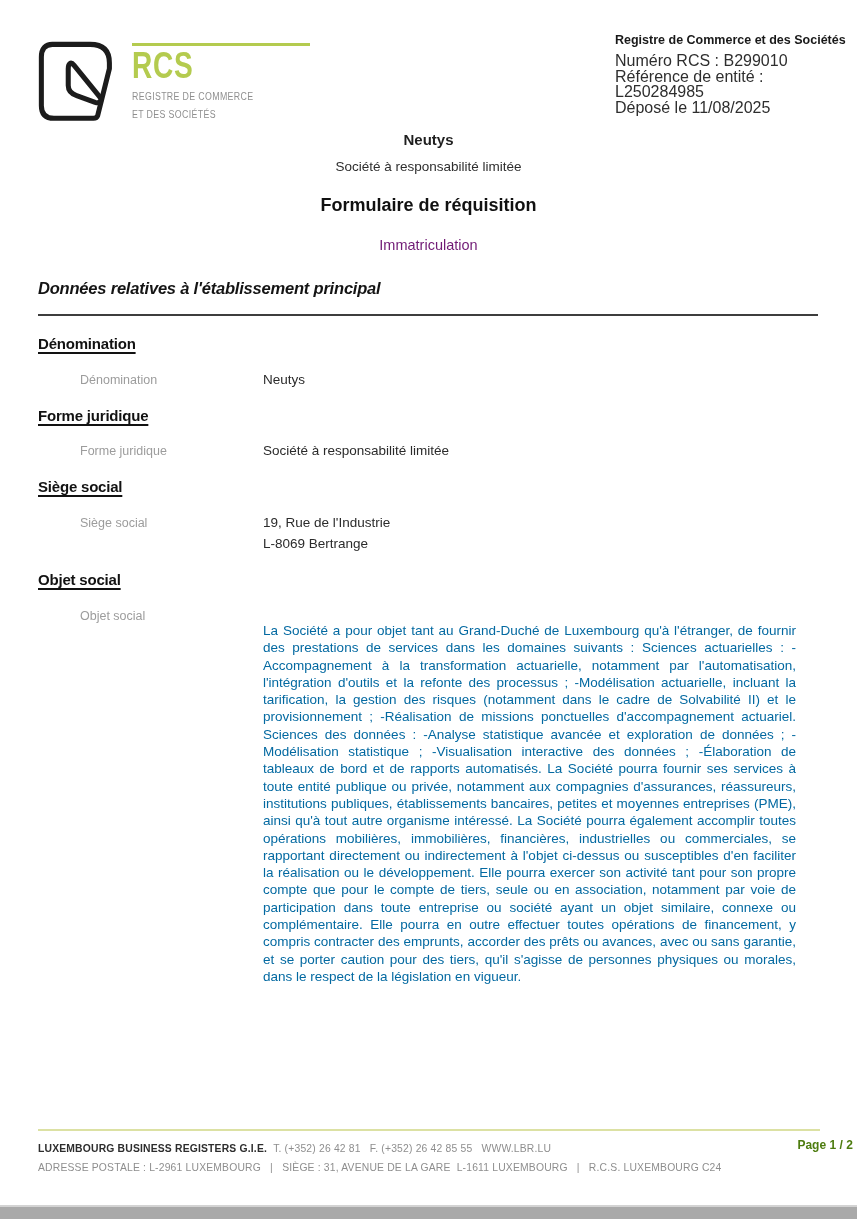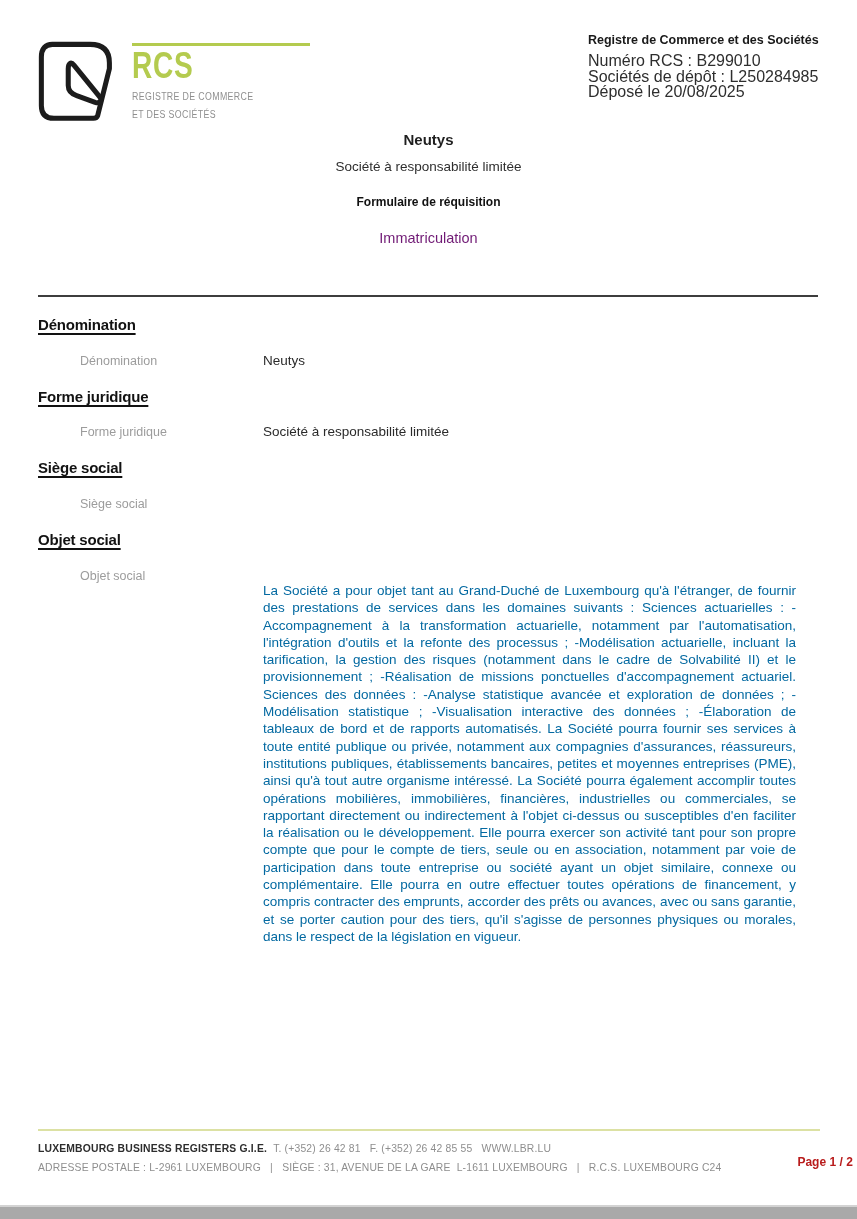--- a/index.html
+++ b/index.html
@@ -16,57 +16,57 @@
   .logo-rcs {
     display:inline-block; transform:scaleX(.78); transform-origin:0 0;
     font-size:36px; font-weight:bold; color:#b4cb4f; line-height:40px;
     letter-spacing:1px; white-space:nowrap;
   }
   .logo-sub {
     display:inline-block; transform:scaleX(.88); transform-origin:0 0;
     font-size:10px; color:#8f8f8f; line-height:13px; letter-spacing:.4px;
     white-space:nowrap; margin-top:3px;
   }
-  .registry-block { position:absolute; left:588px; top:33px; width:235px; }
+  .registry-block { position:absolute; left:615px; top:33px; width:235px; }
   .registry-title { font-size:12.5px; font-weight:bold; color:#191919; margin-bottom:6px; }
   .registry-line { font-size:16px; color:#2e2e2e; line-height:15.5px; }
 
   
   .titles { position:absolute; left:0; right:0; top:131px; text-align:center; }
   .company-name { font-size:15px; font-weight:bold; color:#1f1f1f; }
   .company-type { font-size:13.5px; color:#2e2e2e; margin-top:11px; }
-  .form-title { font-size:12px; font-weight:bold; color:#111111; margin-top:21px; }
+  .form-title { font-size:18px; font-weight:bold; color:#111111; margin-top:21px; }
   .form-subtitle { font-size:14.5px; color:#701a75; margin-top:21px; }
 
   
   .main { position:absolute; left:38px; right:39px; top:279px; }
   .main-title { font-size:16.5px; font-weight:bold; font-style:italic; color:#141414; letter-spacing:-.2px; }
   .rule { border:none; border-top:2px solid #3d3d3d; margin:16px 0 0 0; }
   .sec-h {
     font-size:15px; font-weight:bold; color:#121212; letter-spacing:-.2px;
     text-decoration:underline; text-decoration-thickness:1.5px; text-underline-offset:3px;
   }
   .row { display:flex; align-items:flex-start; }
   .row-label { flex:none; width:183px; margin-left:42px; font-size:12.5px; color:#9c9c9c; line-height:20px; }
   .row-value { font-size:13.5px; color:#2b2b2b; line-height:20px; }
   .paragraph { width:533px; text-align:justify; font-size:13.5px; line-height:17.3px; color:#0369a1;margin-top:16px; }
 
   
   .footer {
     position:absolute; left:38px; right:37px; top:1129px;
     border-top:2px solid #dce1a3; padding-top:7px;
-    display:flex; justify-content:space-between; align-items:center;
+    display:flex; justify-content:space-between; align-items:flex-start;
   }
   .cond-line {
     display:inline-block; transform:scaleX(.9); transform-origin:0 50%;
     white-space:nowrap; font-size:11.5px; line-height:17px; letter-spacing:.2px;
   }
   .footer-org { font-weight:bold; color:#2d2d2d; }
   .footer-gray { color:#8e8e8e; }
-  .page-ind { font-size:12px; font-weight:bold; color:#b91c1c; margin-top:9px; margin-right:24px; white-space:nowrap; }
+  .page-ind { font-size:12px; font-weight:bold; color:#4d7c0f; margin-top:0; margin-right:24px; white-space:nowrap; }
 
   
   .page-edge { position:absolute; left:0; right:0; bottom:0; height:12px; background:#a9a9a9; border-top:2px solid #d3d3d3; }
 </style>
 </head>
 <body>
 
 <div class="page">
 
   <div class="logo-block">
@@ -78,49 +78,54 @@
       <div class="logo-line"></div>
       <div><span class="logo-rcs">RCS</span></div>
       <div><span class="logo-sub">REGISTRE DE COMMERCE</span></div>
       <div><span class="logo-sub" style="margin-top:0;">ET DES SOCIÉTÉS</span></div>
     </div>
   </div>
 
   <div class="registry-block">
     <div class="registry-title">Registre de Commerce et des Sociétés</div>
     <div class="registry-line">Numéro RCS : B299010</div>
-    <div class="registry-line">Sociétés de dépôt : L250284985</div>
-    <div class="registry-line">Déposé le 20/08/2025</div>
+    <div class="registry-line">Référence de entité : L250284985</div>
+    <div class="registry-line">Déposé le 11/08/2025</div>
   </div>
 
   <div class="titles">
     <div class="company-name">Neutys</div>
     <div class="company-type">Société à responsabilité limitée</div>
     <div class="form-title">Formulaire de réquisition</div>
     <div class="form-subtitle">Immatriculation</div>
   </div>
 
   <div class="main">
+    <div class="main-title">Données relatives à l'établissement principal</div>
     <hr class="rule">
 
     <div class="sec-h" style="margin-top:19px;">Dénomination</div>
     <div class="row" style="margin-top:18px;">
       <div class="row-label">Dénomination</div>
       <div class="row-value">Neutys</div>
     </div>
 
     <div class="sec-h" style="margin-top:17px;">Forme juridique</div>
     <div class="row" style="margin-top:17px;">
       <div class="row-label">Forme juridique</div>
       <div class="row-value">Société à responsabilité limitée</div>
     </div>
 
     <div class="sec-h" style="margin-top:17px;">Siège social</div>
     <div class="row" style="margin-top:18px;">
       <div class="row-label">Siège social</div>
+      <div class="row-value">
+        <div>19, Rue de l'Industrie</div>
+        <div style="margin-top:1px;">L-8069 Bertrange</div>
+      </div>
     </div>
 
     <div class="sec-h" style="margin-top:17px;">Objet social</div>
     <div class="row" style="margin-top:18px;">
       <div class="row-label">Objet social</div>
       <div class="row-value paragraph">La Société a pour objet tant au Grand-Duché de Luxembourg qu'à l'étranger, de fournir des prestations de services dans les domaines suivants : Sciences actuarielles : -Accompagnement à la transformation actuarielle, notamment par l'automatisation, l'intégration d'outils et la refonte des processus ; -Modélisation actuarielle, incluant la tarification, la gestion des risques (notamment dans le cadre de Solvabilité II) et le provisionnement ; -Réalisation de missions ponctuelles d'accompagnement actuariel. Sciences des données : -Analyse statistique avancée et exploration de données ; -Modélisation statistique ; -Visualisation interactive des données ; -Élaboration de tableaux de bord et de rapports automatisés. La Société pourra fournir ses services à toute entité publique ou privée, notamment aux compagnies d'assurances, réassureurs, institutions publiques, établissements bancaires, petites et moyennes entreprises (PME), ainsi qu'à tout autre organisme intéressé. La Société pourra également accomplir toutes opérations mobilières, immobilières, financières, industrielles ou commerciales, se rapportant directement ou indirectement à l'objet ci-dessus ou susceptibles d'en faciliter la réalisation ou le développement. Elle pourra exercer son activité tant pour son propre compte que pour le compte de tiers, seule ou en association, notamment par voie de participation dans toute entreprise ou société ayant un objet similaire, connexe ou complémentaire. Elle pourra en outre effectuer toutes opérations de financement, y compris contracter des emprunts, accorder des prêts ou avances, avec ou sans garantie, et se porter caution pour des tiers, qu'il s'agisse de personnes physiques ou morales, dans le respect de la législation en vigueur.</div>
     </div>
   </div>
 
   <div class="footer">

